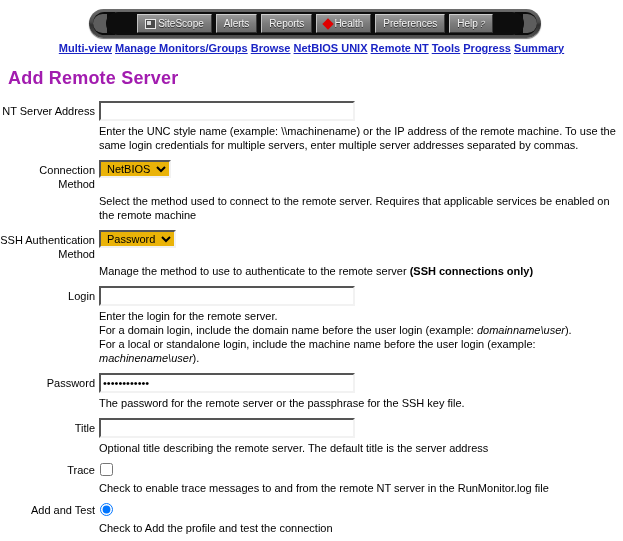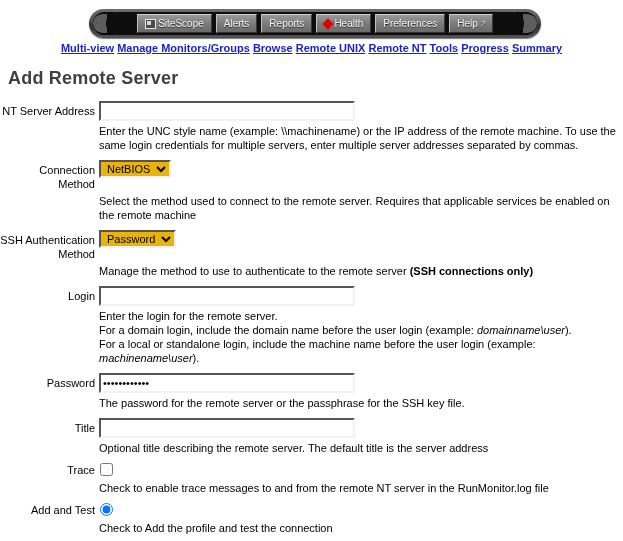--- a/index.html
+++ b/index.html
@@ -122,21 +122,21 @@
     color: #1a24c4;
     font-weight: bold;
     font-size: 11px;
     text-decoration: underline;
     margin: 0 0;
     cursor: pointer;
   }
 
   
   .page-title {
-    color: #404040;
+    color: #a21caf;
     font-size: 18px;
     font-weight: bold;
     margin: 14px 0 0 8px;
     letter-spacing: .2px;
   }
 
   
   .form {
     margin-top: 12px;
   }
@@ -228,21 +228,21 @@
       </div>
 
     </div>
   </div>
 </div>
 
 <div class="subnav">
   <a>Multi-view</a>
   <a>Manage Monitors/Groups</a>
   <a>Browse</a>
-  <a>Remote UNIX</a>
+  <a>NetBIOS UNIX</a>
   <a>Remote NT</a>
   <a>Tools</a>
   <a>Progress</a>
   <a>Summary</a>
 </div>
 
 <div class="page-title">Add Remote Server</div>
 
 <div class="form">
 

